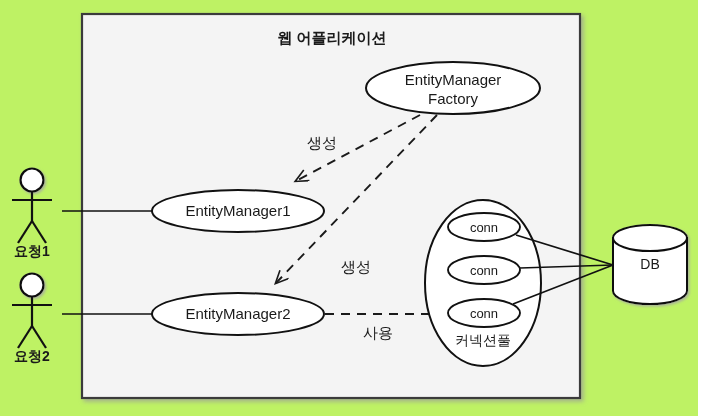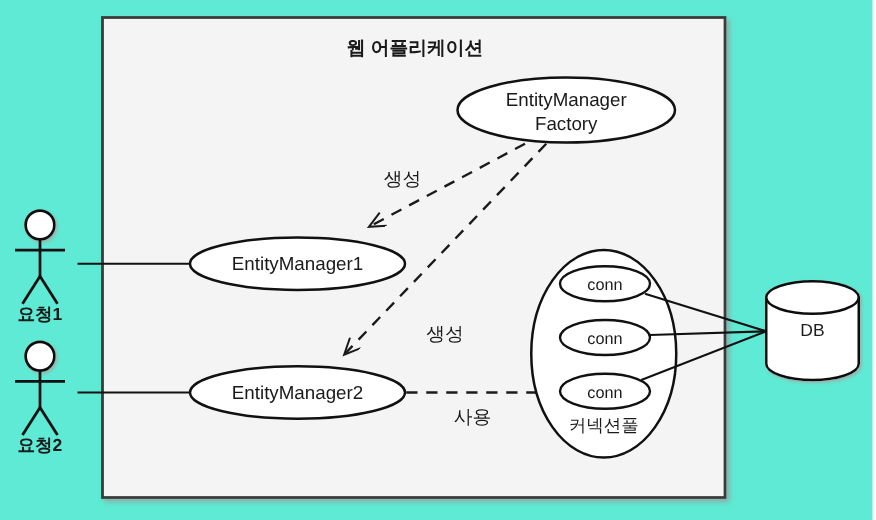--- a/index.html
+++ b/index.html
@@ -4,21 +4,21 @@
 <style>
   html, body {
     margin: 0;
     padding: 0;
     background: #ffffff;
   }
   #canvas {
     position: relative;
     width: 698px;
     height: 416px;
-    background: #5eead4;
+    background: #bef264;
     font-family: "Liberation Sans", "DejaVu Sans", sans-serif;
     overflow: hidden;
   }
   svg.layer {
     position: absolute;
     left: 0;
     top: 0;
     width: 701px;
     height: 416px;
   }

